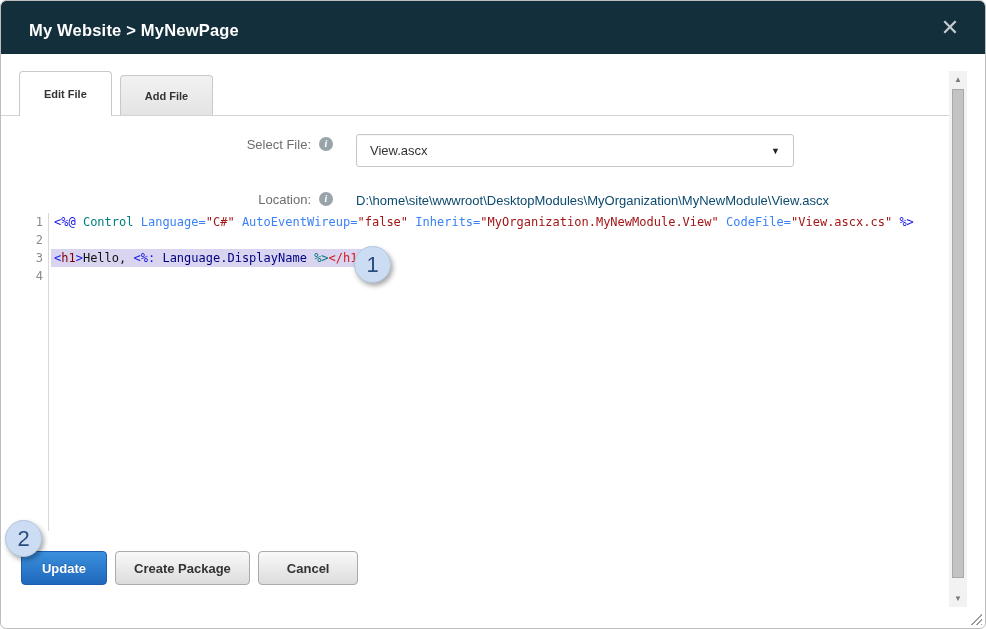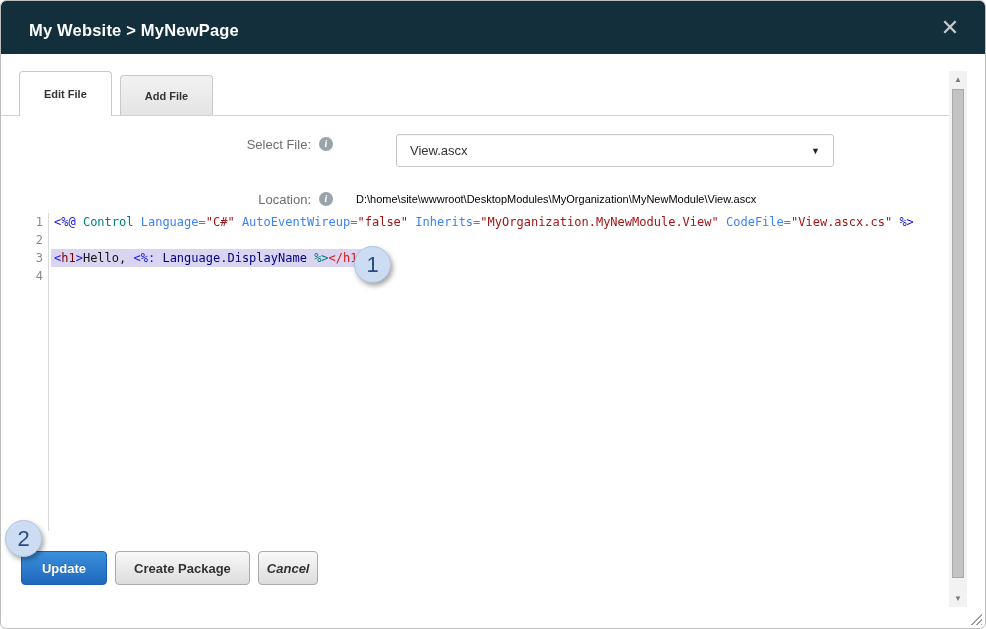--- a/index.html
+++ b/index.html
@@ -51,27 +51,26 @@
     position:absolute; width:14px; height:14px; border-radius:50%;
     background:#98a4aa; color:#fff; font-size:10px; font-weight:bold;
     font-family:"Liberation Serif",serif; font-style:italic;
     text-align:center; line-height:14px; cursor:pointer;
   }
   .select-box {
     position:absolute; left:355px; top:133px; width:438px; height:33px;
     border:1px solid #c6c6c6; border-radius:3px; background:#fff;
     display:flex; align-items:center; cursor:pointer;
     box-shadow:0 1px 1px rgba(0,0,0,0.04) inset;
-    margin-left:40px;
   }
   .select-value { font-size:13px; color:#333; padding-left:13px; flex:1; }
   .select-arrow { font-size:9px; color:#222; padding-right:13px; }
   .location-value {
     position:absolute; left:355px; top:192px;
-    font-size:11px; color:#000000;
+    font-size:13px; color:#0c4a6e;
   }
   
   .editor { position:absolute; left:25px; top:212px; width:915px; height:310px; background:#fff; }
   .gutter-sep { position:absolute; left:47px; top:212px; width:1px; height:318px; background:#d9d9d9; }
   .line-no {
     position:absolute; left:22px; width:20px; height:18px; text-align:right;
     font-family:"DejaVu Sans Mono","Liberation Mono",monospace;
     font-size:12px; line-height:18px; color:#8b8b8b;
   }
   .code-line {
@@ -177,21 +176,21 @@
   <div class="code-line" style="top:230px;"></div>
   <div class="code-line" style="top:248px;"><span class="line-text hl"><span class="tok-delim">&lt;</span><span class="tok-tag">h1</span><span class="tok-delim">&gt;</span><span class="tok-plain">Hello, </span><span class="tok-delim">&lt;%:</span><span class="tok-expr"> Language.DisplayName </span><span class="tok-exprclose">%&gt;</span><span class="tok-tagclose">&lt;/h1&gt;</span></span></div>
   <div class="code-line" style="top:266px;"></div>
 
   <div class="annot annot-1">1</div>
   <div class="annot annot-2">2</div>
 
   <div class="btn-row">
     <div class="btn btn-primary">Update</div>
     <div class="btn btn-secondary">Create Package</div>
-    <div class="btn btn-secondary" style="padding:0 8px;font-style:italic;">Cancel</div>
+    <div class="btn btn-secondary" style="padding:0 28px;">Cancel</div>
   </div>
 
   <div class="scrollbar">
     <div class="scroll-arrow scroll-up">▲</div>
     <div class="scroll-thumb"></div>
     <div class="scroll-arrow scroll-down">▼</div>
   </div>
 
   <div class="resize-grip"></div>
 

